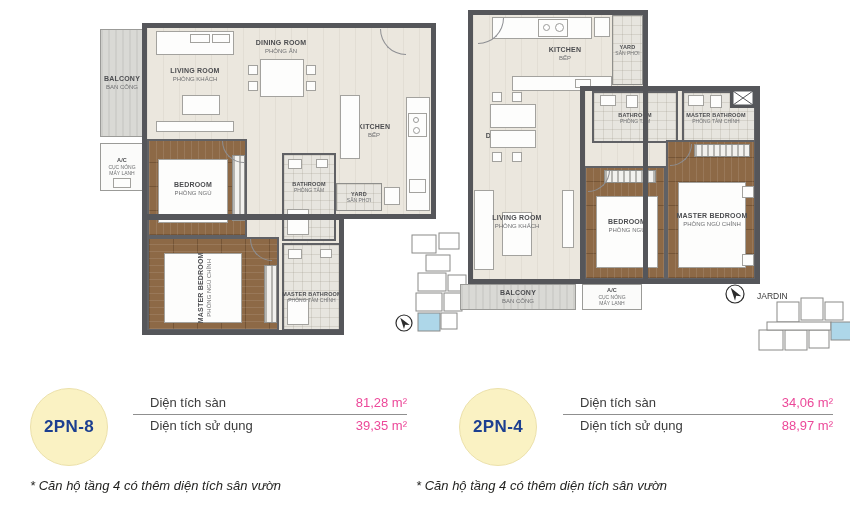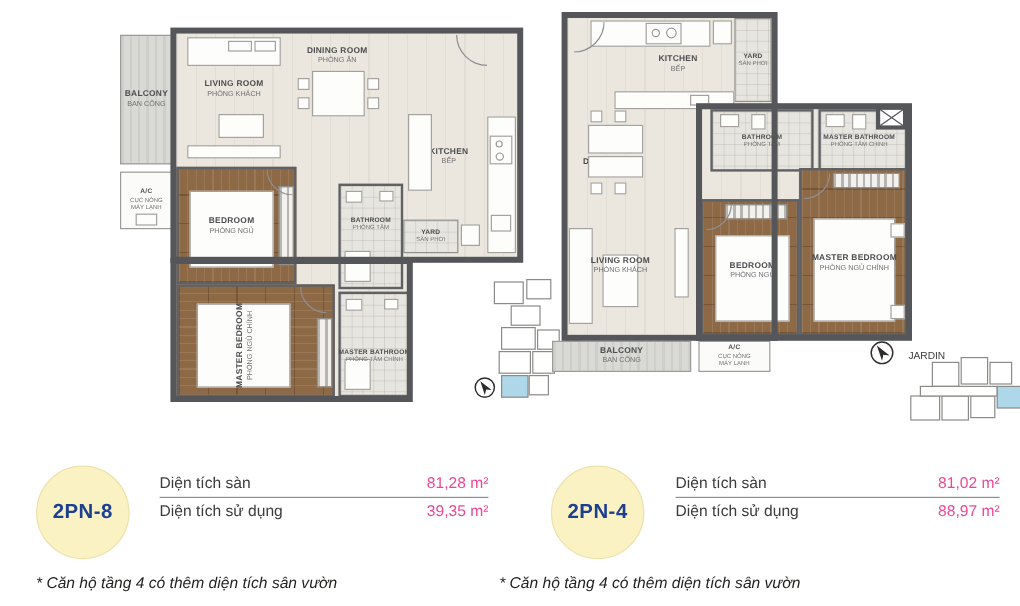--- a/index.html
+++ b/index.html
@@ -41,21 +41,21 @@
          border:1px solid #8f8f8c;box-sizing:border-box;}
   .circ{position:absolute;border:1px solid #9a9a98;border-radius:50%;background:#fff;box-sizing:border-box;}
   .arc{position:absolute;box-sizing:border-box;border:0 solid #8d8e92;background:transparent;}
   .xbox{position:absolute;background:#55565a;box-sizing:border-box;}
   
   .badge{position:absolute;width:76px;height:76px;border-radius:50%;background:#faf2c3;
          border:1px solid #ece1ab;display:flex;align-items:center;justify-content:center;}
   .unit{font-size:17px;font-weight:bold;color:#1c3f90;letter-spacing:.4px;}
   .itable{position:absolute;}
   .irow{display:flex;justify-content:space-between;align-items:baseline;padding:3px 0 4px 0;}
-  .ilbl{font-size:13px;color:#3b3b3b;}
+  .ilbl{font-size:13px;color:#3b3b3b;margin-left:17px;}
   .ival{font-size:13px;color:#ec4899;}
   .idiv{border-top:1px solid #8f8f8f;height:0;}
   .footnote{position:absolute;font-style:italic;font-size:13px;color:#1f1f1d;white-space:nowrap;}
   svg text{font-family:"Liberation Sans","DejaVu Sans",sans-serif;}
 </style>
 </head>
 <body>
 
 <div class="abs" style="left:0;top:3px;width:450px;height:360px;margin-left:44px;">
 
@@ -310,21 +310,21 @@
   </div>
 </div>
 <div class="footnote" style="left:30px;top:478px;">* Căn hộ tầng 4 có thêm diện tích sân vườn</div>
 
 <div class="badge" style="left:459px;top:388px;">
   <span class="unit">2PN-4</span>
 </div>
 <div class="itable" style="left:563px;top:392px;width:270px;">
   <div class="irow">
     <span class="ilbl">Diện tích sàn</span>
-    <span class="ival">81,02 m²</span>
+    <span class="ival">34,06 m²</span>
   </div>
   <div class="idiv"></div>
   <div class="irow">
     <span class="ilbl">Diện tích sử dụng</span>
     <span class="ival">88,97 m²</span>
   </div>
 </div>
 <div class="footnote" style="left:416px;top:478px;">* Căn hộ tầng 4 có thêm diện tích sân vườn</div>
 
 </body></html>

